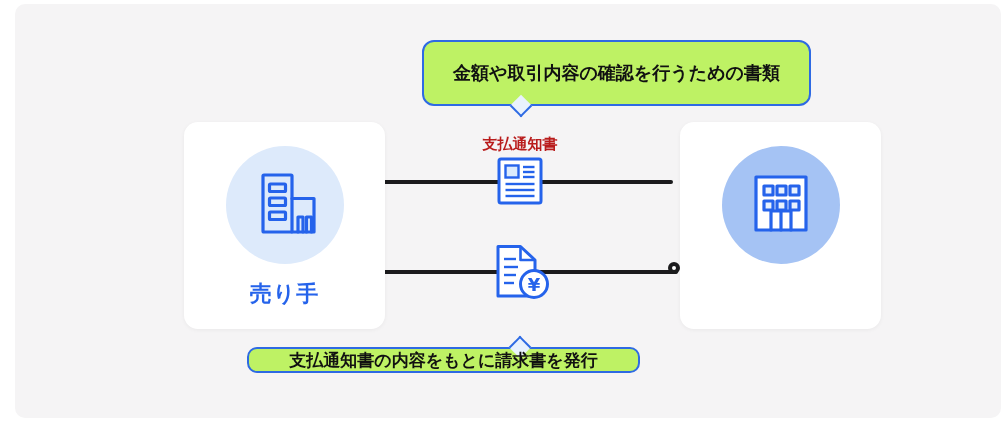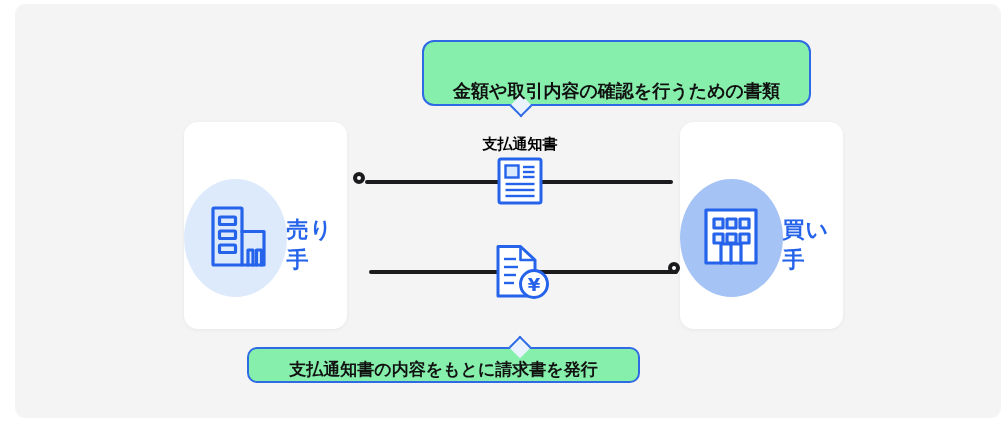--- a/index.html
+++ b/index.html
@@ -14,25 +14,25 @@
     position:absolute;
     left:15px; top:4px;
     width:986px; height:414px;
     background:#f5f4f5;
     border-radius:10px;
   }
 
   
   .card {
     position:absolute;
-    width:163px; height:207px;
+    width:201px; height:207px;
     background:#ffffff;
     border-radius:14px;
     box-shadow:0 1px 4px rgba(0,0,0,0.05);
-    display:flex; flex-direction:row; align-items:center;
+    display:flex; flex-direction:column; align-items:center;
     padding-top:24px;
   }
   .card.seller { left:169px; top:118px; }
   .card.buyer  { left:665px; top:118px; }
   .avatar-circle {
     width:118px; height:118px; border-radius:50%;
     display:flex; align-items:center; justify-content:center;
   }
   .seller .avatar-circle { background:#ddeafb; }
   .buyer  .avatar-circle { background:#a5c3f4; }
@@ -59,41 +59,41 @@
   }
   .ring.top    { left:338px; top:168px; }
   .ring.bottom { left:653px; top:258px; }
 
   
   .doc-icon { position:absolute; line-height:0; }
   .doc-icon.notice  { left:482px; top:153px; }
   .doc-icon.invoice { left:479px; top:240px; }
   .doc-label {
     position:absolute; text-align:center;
-    font-size:15px; font-weight:bold; color:#000000;
+    font-size:15px; font-weight:bold; color:#b91c1c;
   }
   .doc-label.notice  { left:425px; top:131px; width:160px; }
   .doc-label.invoice { left:425px; top:297px; width:152px; }
 
   
   .callout {
     position:absolute;
-    background:#86efac;
+    background:#bef264;
     border:2px solid #2e6ae3;
     display:flex; flex-direction:column;
-    align-items:center; justify-content:flex-end;
+    align-items:center; justify-content:center;
     font-weight:bold; color:#111111;
     z-index:5;
   }
   .callout-top {
     left:407px; top:36px; width:389px; height:66px;
     border-radius:12px; font-size:18px; line-height:26px;
   }
   .callout-bottom {
-    left:232px; top:343px; width:393px; height:36px;
+    left:232px; top:343px; width:393px; height:26px;
     border-radius:10px; font-size:17px;
   }
   .hl { color:#2b6be8; }
   .tail {
     position:absolute; width:16px; height:16px;
     background:#e9f2fd; z-index:-1;
   }
   .tail-down {
     bottom:-10px; left:89px;
     border-right:2px solid #2e6ae3; border-bottom:2px solid #2e6ae3;
@@ -141,21 +141,20 @@
           <rect x="33" y="20" width="9" height="9" fill="#e8f1fd"></rect>
           <rect x="46" y="20" width="9" height="9" fill="#e8f1fd"></rect>
           <rect x="20" y="35" width="9" height="9" fill="#e8f1fd"></rect>
           <rect x="33" y="35" width="9" height="9" fill="#e8f1fd"></rect>
           <rect x="46" y="35" width="9" height="9" fill="#e8f1fd"></rect>
           <path d="M27 64 V45 H47 V64"></path>
           <line x1="37" y1="45" x2="37" y2="64"></line>
         </svg>
       </span>
     </div>
-    <div class="party-label">買い手</div>
   </div>
 
   <div class="doc-label notice">支払通知書</div>
   <div class="doc-icon notice">
     <svg width="46" height="48" viewBox="0 0 46 48">
       <rect x="2" y="2" width="42" height="44" rx="2" fill="#ffffff" stroke="#2563eb" stroke-width="3"></rect>
       <rect x="8.5" y="8.5" width="13" height="12" fill="#dcebfc" stroke="#2563eb" stroke-width="2.4"></rect>
       <line x1="26" y1="10" x2="37.5" y2="10" stroke="#2563eb" stroke-width="2.4"></line>
       <line x1="26" y1="15" x2="37.5" y2="15" stroke="#2563eb" stroke-width="2.4"></line>
       <line x1="26" y1="20" x2="37.5" y2="20" stroke="#2563eb" stroke-width="2.4"></line>

